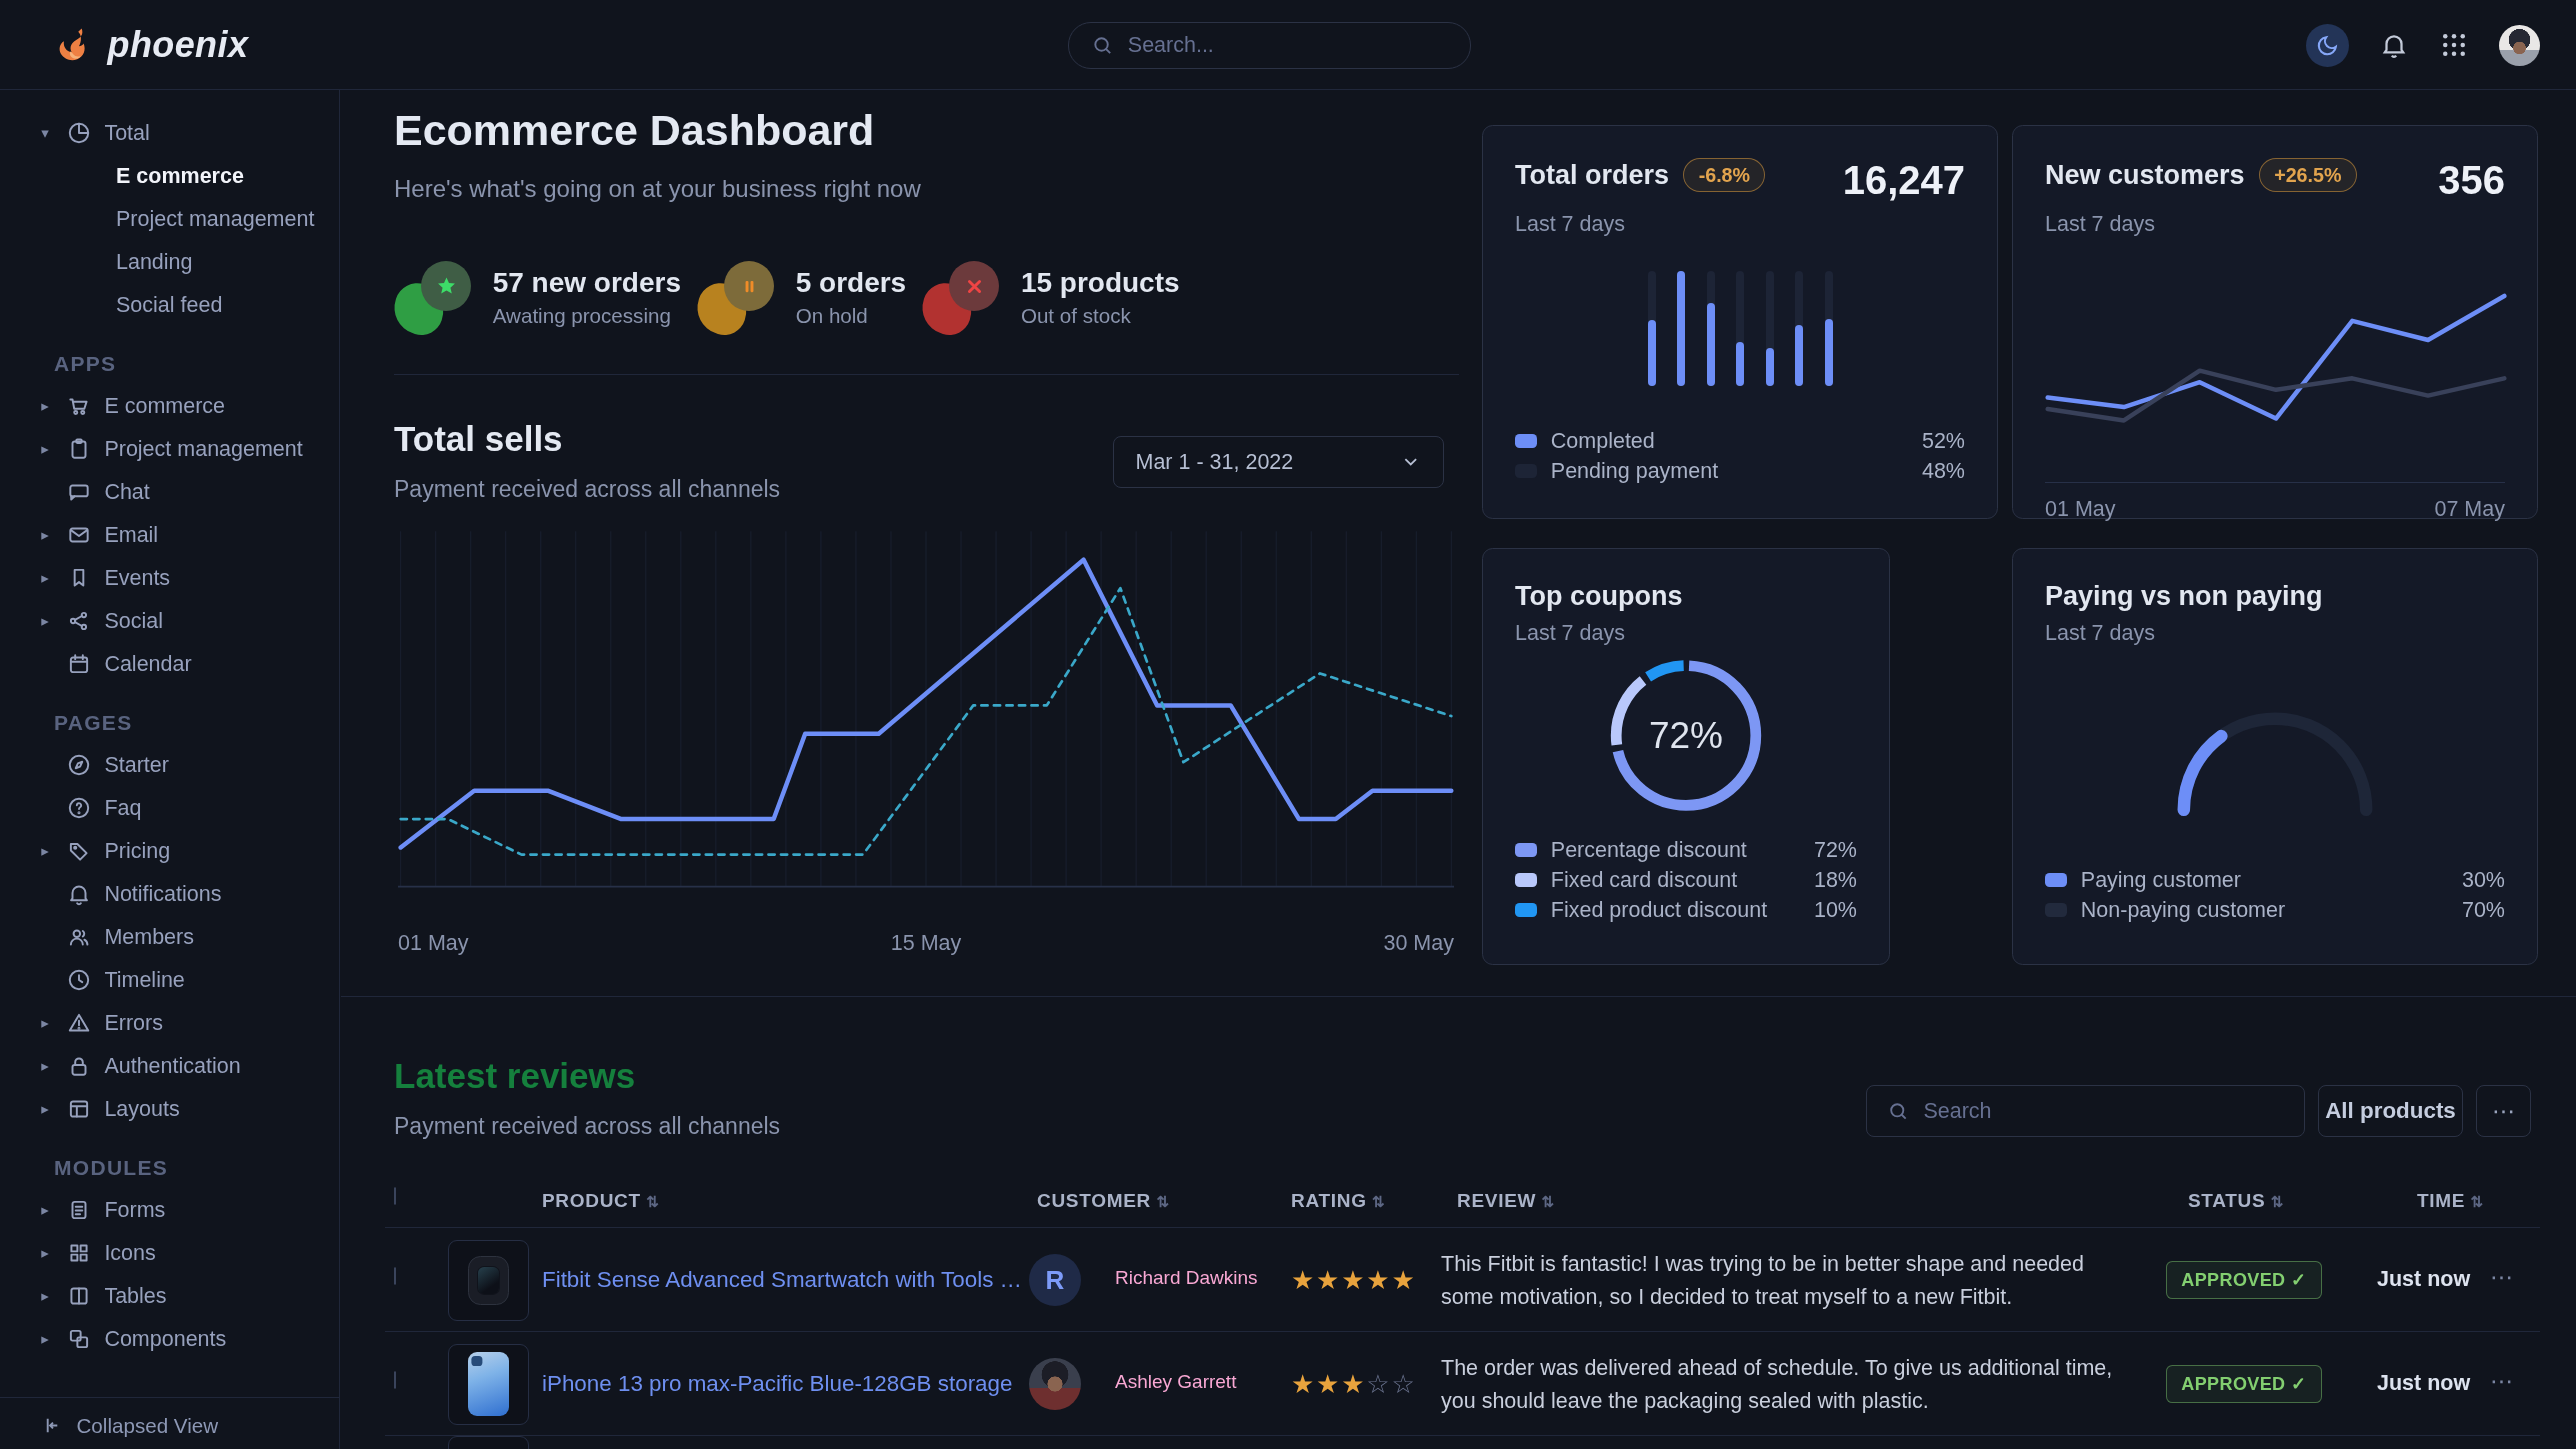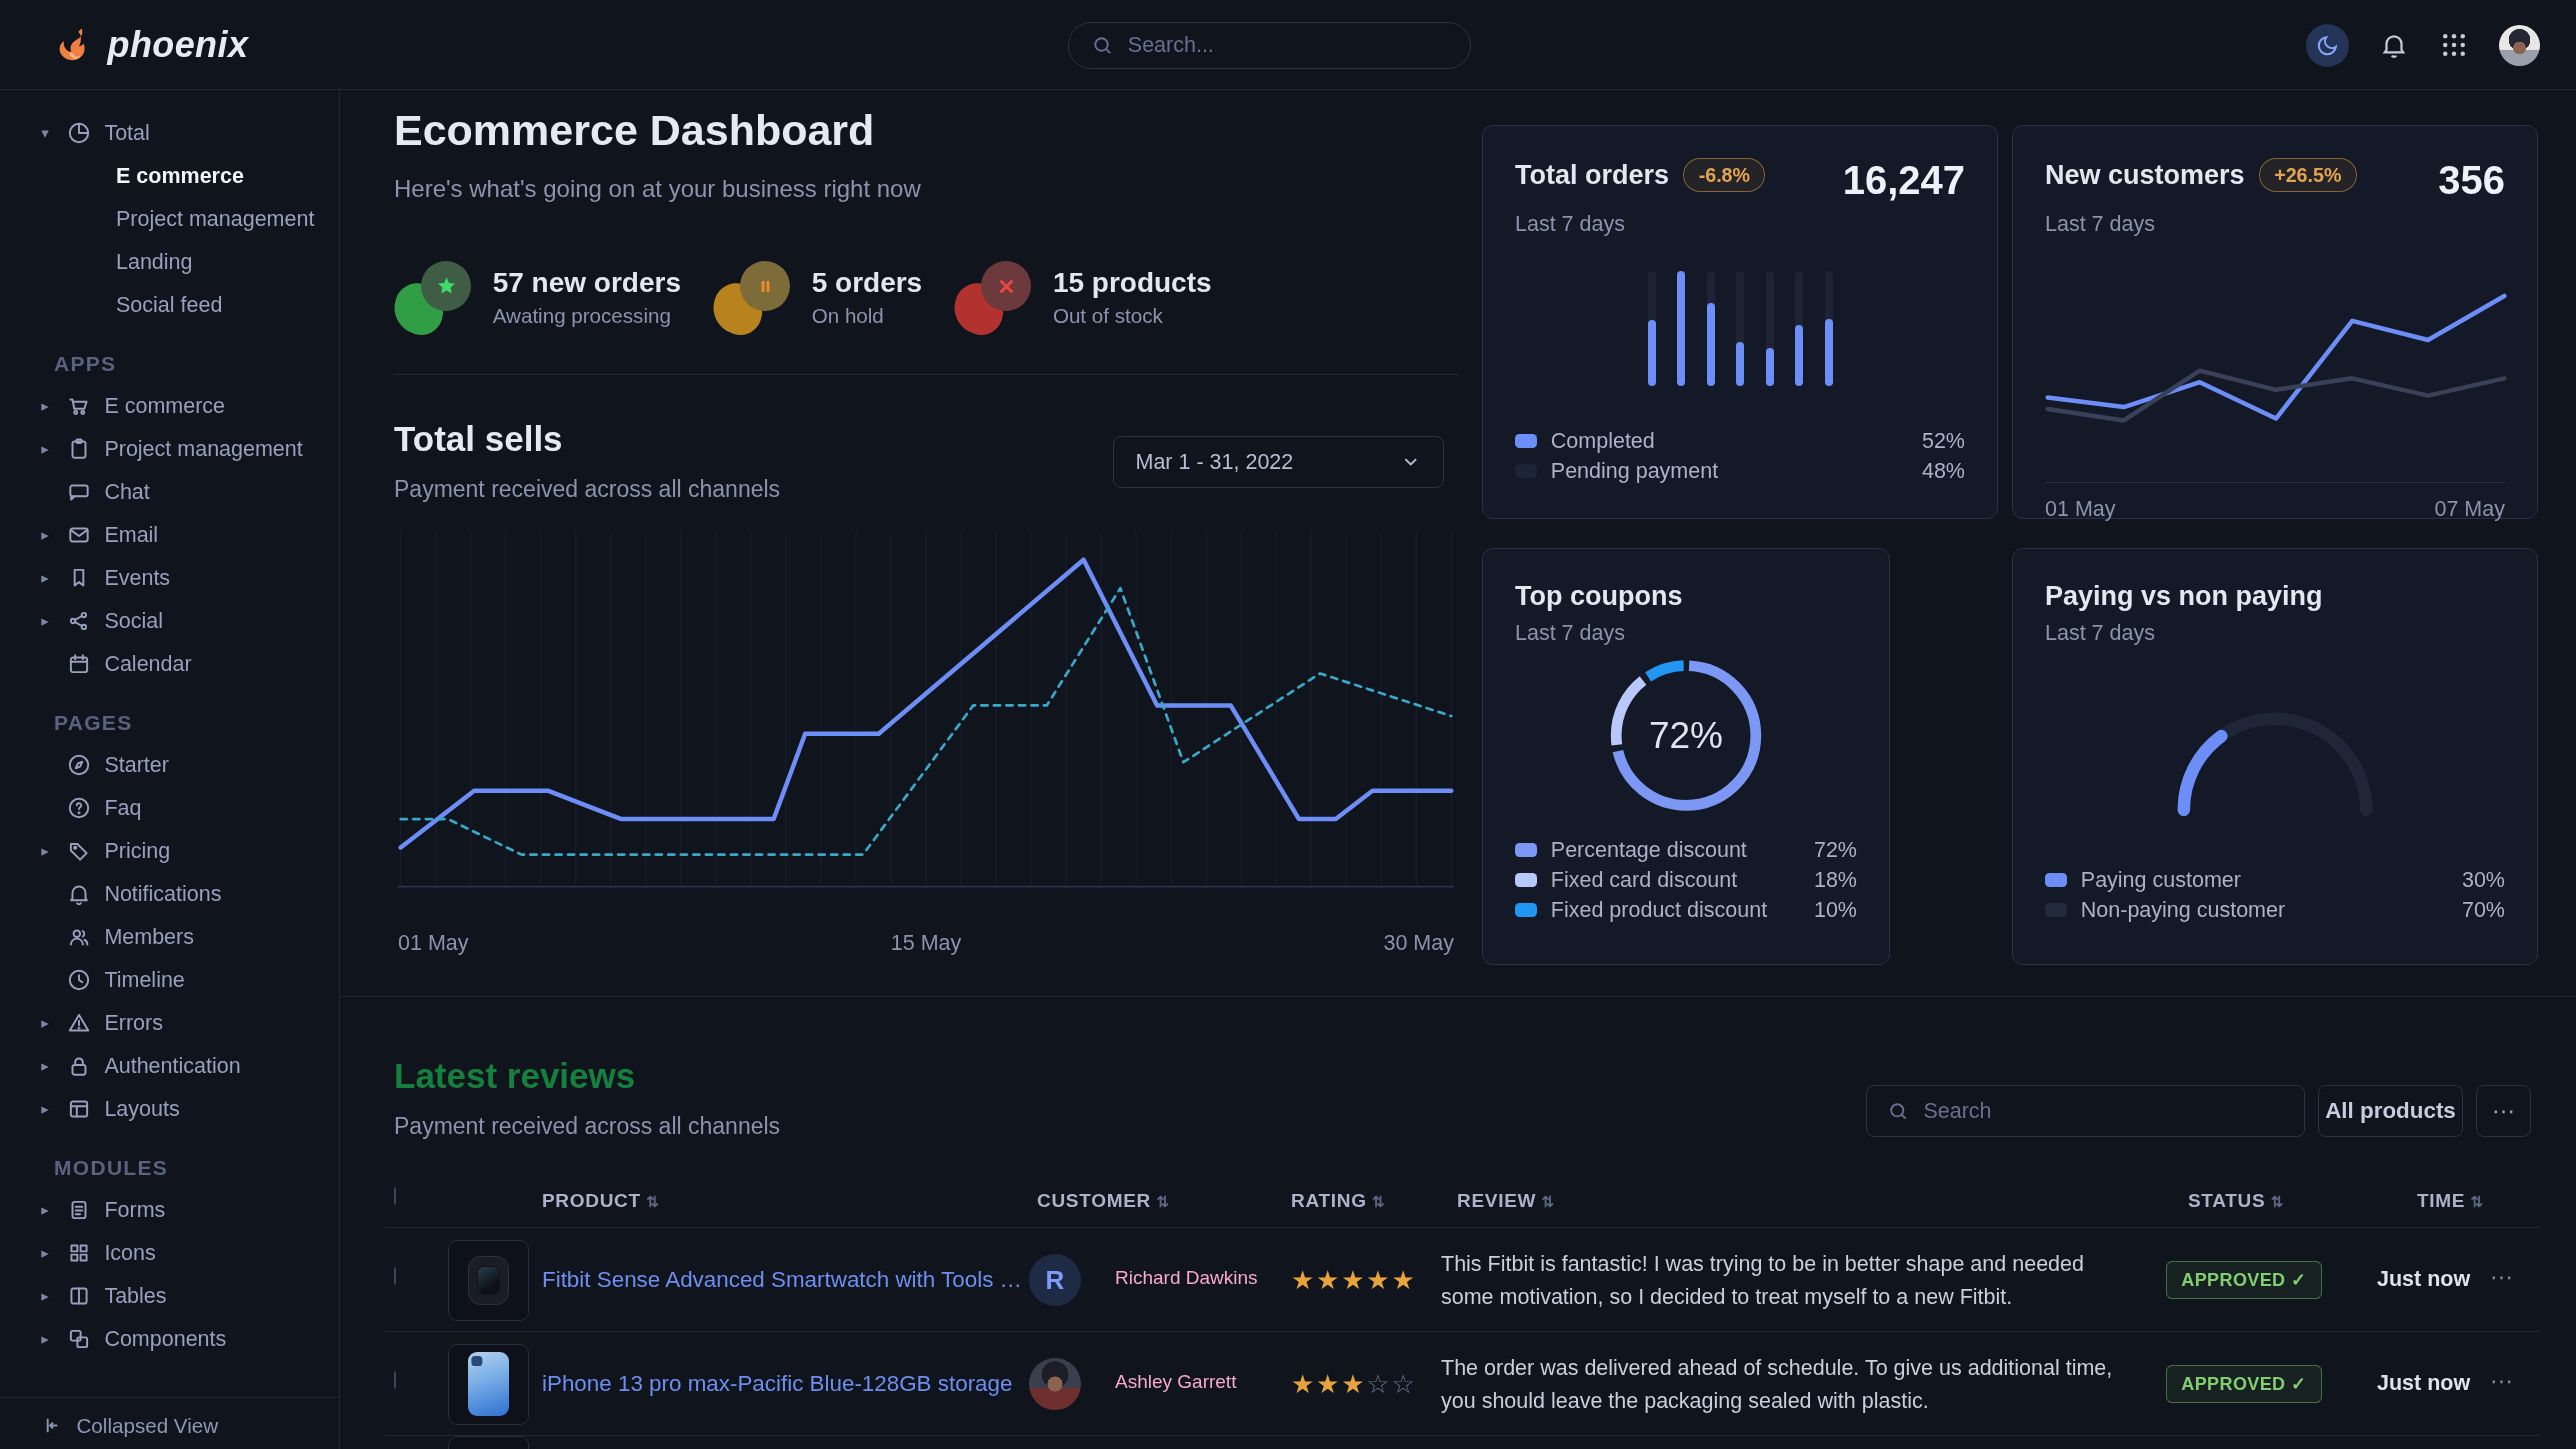--- a/index.html
+++ b/index.html
@@ -41,21 +41,21 @@
   .nav-item .nicon{width:29px;height:29px;display:flex;align-items:center;justify-content:center;}
   .nav-item .nicon svg{width:26px;height:26px;stroke:#97a1bd;fill:none;}
   .nav-sub{display:flex;align-items:center;height:43px;padding-left:116px;color:#97a1bd;font-size:21.5px;cursor:pointer;}
   .nav-sub.active{color:#f2f4fa;font-weight:700;}
   .collapse-bar{position:absolute;left:0;right:0;bottom:12.5px;border-top:0.9px solid var(--line);padding:16px 0 0 41px;display:flex;align-items:center;gap:12.5px;color:#8d98b5;font-size:20.6px;cursor:pointer;}
   .collapse-bar svg{width:23px;height:23px;stroke:#8d98b5;fill:none;}
 
   
   .page-title{position:absolute;left:394px;top:106px;font-size:43px;font-weight:700;color:#e4e9f2;}
   .page-sub{position:absolute;left:394px;top:175px;font-size:24px;color:var(--muted);}
-  .stats-row{position:absolute;left:394px;top:261px;display:flex;gap:32px;}
+  .stats-row{position:absolute;left:394px;top:261px;display:flex;gap:16px;}
   .stat{display:flex;align-items:center;gap:19.7px;}
   .blob-wrap{position:relative;width:79px;height:73px;flex:none;}
   .blob-back{position:absolute;left:0;bottom:0;width:50px;height:50px;border-radius:46% 58% 44% 56%;transform:rotate(18deg);}
   .blob-front{position:absolute;right:1.8px;top:0;width:50px;height:50px;border-radius:50%;display:flex;align-items:center;justify-content:center;}
   .blob-front svg{width:27px;height:27px;}
   .stat-line1{font-size:28px;font-weight:700;color:#e2e7f0;}
   .stat-line2{font-size:20.6px;color:var(--muted);margin-top:5.4px;}
   .head-divider{position:absolute;left:394px;top:374px;width:1065px;height:0.9px;background:var(--line);}
 
   .sells-title{position:absolute;left:394px;top:419px;font-size:35px;font-weight:700;color:#e4e9f2;}

